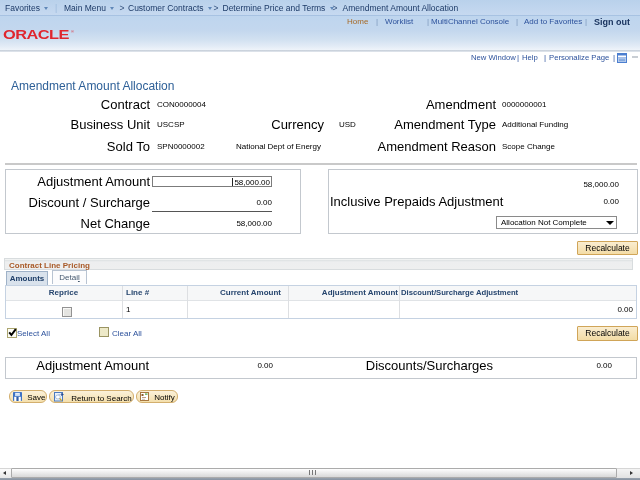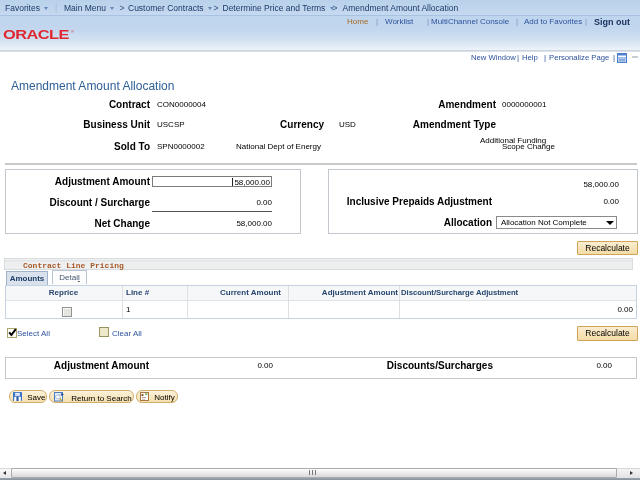--- a/index.html
+++ b/index.html
@@ -1,26 +1,26 @@
 <!DOCTYPE html>
 <html><head>
 <meta charset="utf-8">
 <style>
 html,body{margin:0;padding:0;}
 body{width:640px;height:480px;overflow:hidden;background:#fff;font-family:"Liberation Sans",sans-serif;}
 #page{position:relative;width:640px;height:480px;overflow:hidden;background:#fff;font-size:8px;}
 .abs{position:absolute;}
 .t8{font-size:8px;line-height:10px;white-space:nowrap;}
-.lbl{font-weight:bold;color:#000;text-align:right;font-size:10px;line-height:10px;white-space:nowrap;}
+.lbl{font-weight:normal;color:#000;text-align:right;font-size:13px;line-height:10px;white-space:nowrap;}
 .val{color:#000;font-size:8px;line-height:10px;white-space:nowrap;}
 .link{color:#2D529C;text-decoration:none;}
 .bc{position:absolute;top:3px;font-size:8.5px;line-height:10px;color:#1C3A67;white-space:nowrap;}
 .dna{display:inline-block;width:0;height:0;border-left:2.5px solid transparent;border-right:2.5px solid transparent;border-top:3.5px solid #6088B8;vertical-align:1px;margin-left:2px;}
 .gbox{border:1px solid #C3C8CE;background:#fff;}
-.ghdr{background:linear-gradient(#FDFDFD 0%,#DEE2E3 12%,#EDEEEF 30%,#EEEFEF 100%);border:1px solid #D8DCDE;font-size:8px;font-weight:bold;color:#A85A28;padding-left:18px;white-space:nowrap;font-family:Liberation Mono, monospace;}
+.ghdr{background:linear-gradient(#FDFDFD 0%,#DEE2E3 12%,#EDEEEF 30%,#EEEFEF 100%);border:1px solid #D8DCDE;font-size:8px;font-weight:bold;color:#A85A28;padding-left:4px;white-space:nowrap;}
 .tab{font-size:8px;text-align:center;white-space:nowrap;}
 .gridhdr{font-size:8px;font-weight:bold;color:#26456E;white-space:nowrap;line-height:10px;}
 .btn{background:linear-gradient(#FAEDD0,#F3DCA6);border:1px solid #D0A558;font-size:8.5px;color:#000;text-align:center;border-radius:1px;}
 .tbtn{background:linear-gradient(#FBF1DA,#F4DFAC);border:1px solid #D3AF6E;border-radius:6px;font-size:8px;color:#000;white-space:nowrap;}
 </style>
 </head>
 <body>
 <div id="page">
 
   <div class="abs" style="left:0;top:0;width:640px;height:15px;background:linear-gradient(#B9D1EB,#C6D9F0);border-bottom:1px solid #A7C2E2;"></div>
@@ -72,44 +72,44 @@
   <div class="abs lbl" style="left:0;top:100px;width:150px;">Contract</div>
   <div class="abs val" style="left:157px;top:100px;">CON0000004</div>
   <div class="abs lbl" style="left:346px;top:100px;width:150px;">Amendment</div>
   <div class="abs val" style="left:502px;top:100px;">0000000001</div>
 
   <div class="abs lbl" style="left:0;top:120px;width:150px;">Business Unit</div>
   <div class="abs val" style="left:157px;top:120px;">USCSP</div>
   <div class="abs lbl" style="left:224px;top:120px;width:100px;">Currency</div>
   <div class="abs val" style="left:339px;top:120px;">USD</div>
   <div class="abs lbl" style="left:346px;top:120px;width:150px;">Amendment Type</div>
-  <div class="abs val" style="left:480px;top:120px;margin-top:16px;">Additional Funding</div>
+  <div class="abs val" style="left:502px;top:120px;">Additional Funding</div>
 
   <div class="abs lbl" style="left:0;top:142px;width:150px;">Sold To</div>
   <div class="abs val" style="left:157px;top:142px;">SPN0000002</div>
   <div class="abs val" style="left:236px;top:142px;">National Dept of Energy</div>
+  <div class="abs lbl" style="left:346px;top:142px;width:150px;">Amendment Reason</div>
   <div class="abs val" style="left:502px;top:142px;">Scope Change</div>
 
   <div class="abs" style="left:5px;top:163px;width:632px;height:2px;background:#C9C9C9;"></div>
 
   <div class="abs gbox" style="left:5px;top:169px;width:294px;height:63px;"></div>
   <div class="abs lbl" style="left:0;top:177px;width:150px;">Adjustment Amount</div>
   <div class="abs" style="left:151.5px;top:175.5px;width:120.5px;height:11.5px;border:1px solid #7B7B7B;background:#fff;font-size:8px;line-height:11px;text-align:right;padding-right:1px;box-sizing:border-box;">58,000.00</div>
   <div class="abs" style="left:231.5px;top:177.5px;width:1px;height:8px;background:#222;"></div>
   <div class="abs lbl" style="left:0;top:198px;width:150px;">Discount / Surcharge</div>
   <div class="abs val" style="left:152px;top:198px;width:120px;text-align:right;">0.00</div>
   <div class="abs" style="left:152px;top:211px;width:120px;height:1px;background:#555;"></div>
   <div class="abs lbl" style="left:0;top:219px;width:150px;">Net Change</div>
   <div class="abs val" style="left:152px;top:219px;width:120px;text-align:right;">58,000.00</div>
 
   <div class="abs gbox" style="left:328px;top:169px;width:308px;height:63px;"></div>
   <div class="abs val" style="left:500px;top:180px;width:119px;text-align:right;">58,000.00</div>
   <div class="abs lbl" style="left:330px;top:197px;width:162px;">Inclusive Prepaids Adjustment</div>
   <div class="abs val" style="left:500px;top:197px;width:119px;text-align:right;">0.00</div>
-  <div class="abs lbl" style="left:330px;top:218px;width:162px;">Allocation</div>
   <div class="abs" style="left:496px;top:216px;width:121px;height:13px;border:1px solid #8A8A8A;background:#fff;font-size:8px;line-height:12px;padding-left:4px;white-space:nowrap;box-sizing:border-box;">Allocation Not Complete</div>
   <div class="abs" style="left:606px;top:220.5px;width:0;height:0;border-left:4px solid transparent;border-right:4px solid transparent;border-top:4.5px solid #000;"></div>
 
   <div class="abs btn" style="left:577px;top:241px;width:59px;height:12px;line-height:12px;">Recalculate</div>
 
   <div class="abs ghdr" style="left:4px;top:257.5px;width:629px;height:12.5px;line-height:13px;box-sizing:border-box;">Contract Line Pricing</div>
 
   <div class="abs tab" style="left:6px;top:270.5px;width:42px;height:14.5px;line-height:14px;background:#D9E2EC;border:1px solid #9FB2C8;border-bottom:0;font-weight:bold;color:#1E3E68;box-sizing:border-box;">Amounts</div>
   <div class="abs tab" style="left:52px;top:270px;width:35px;height:14px;line-height:14px;background:#FCFCFD;border:1px solid #B9C4D2;border-bottom:0;color:#45586E;box-sizing:border-box;">Detai<span style="text-decoration:underline;">l</span></div>
 

